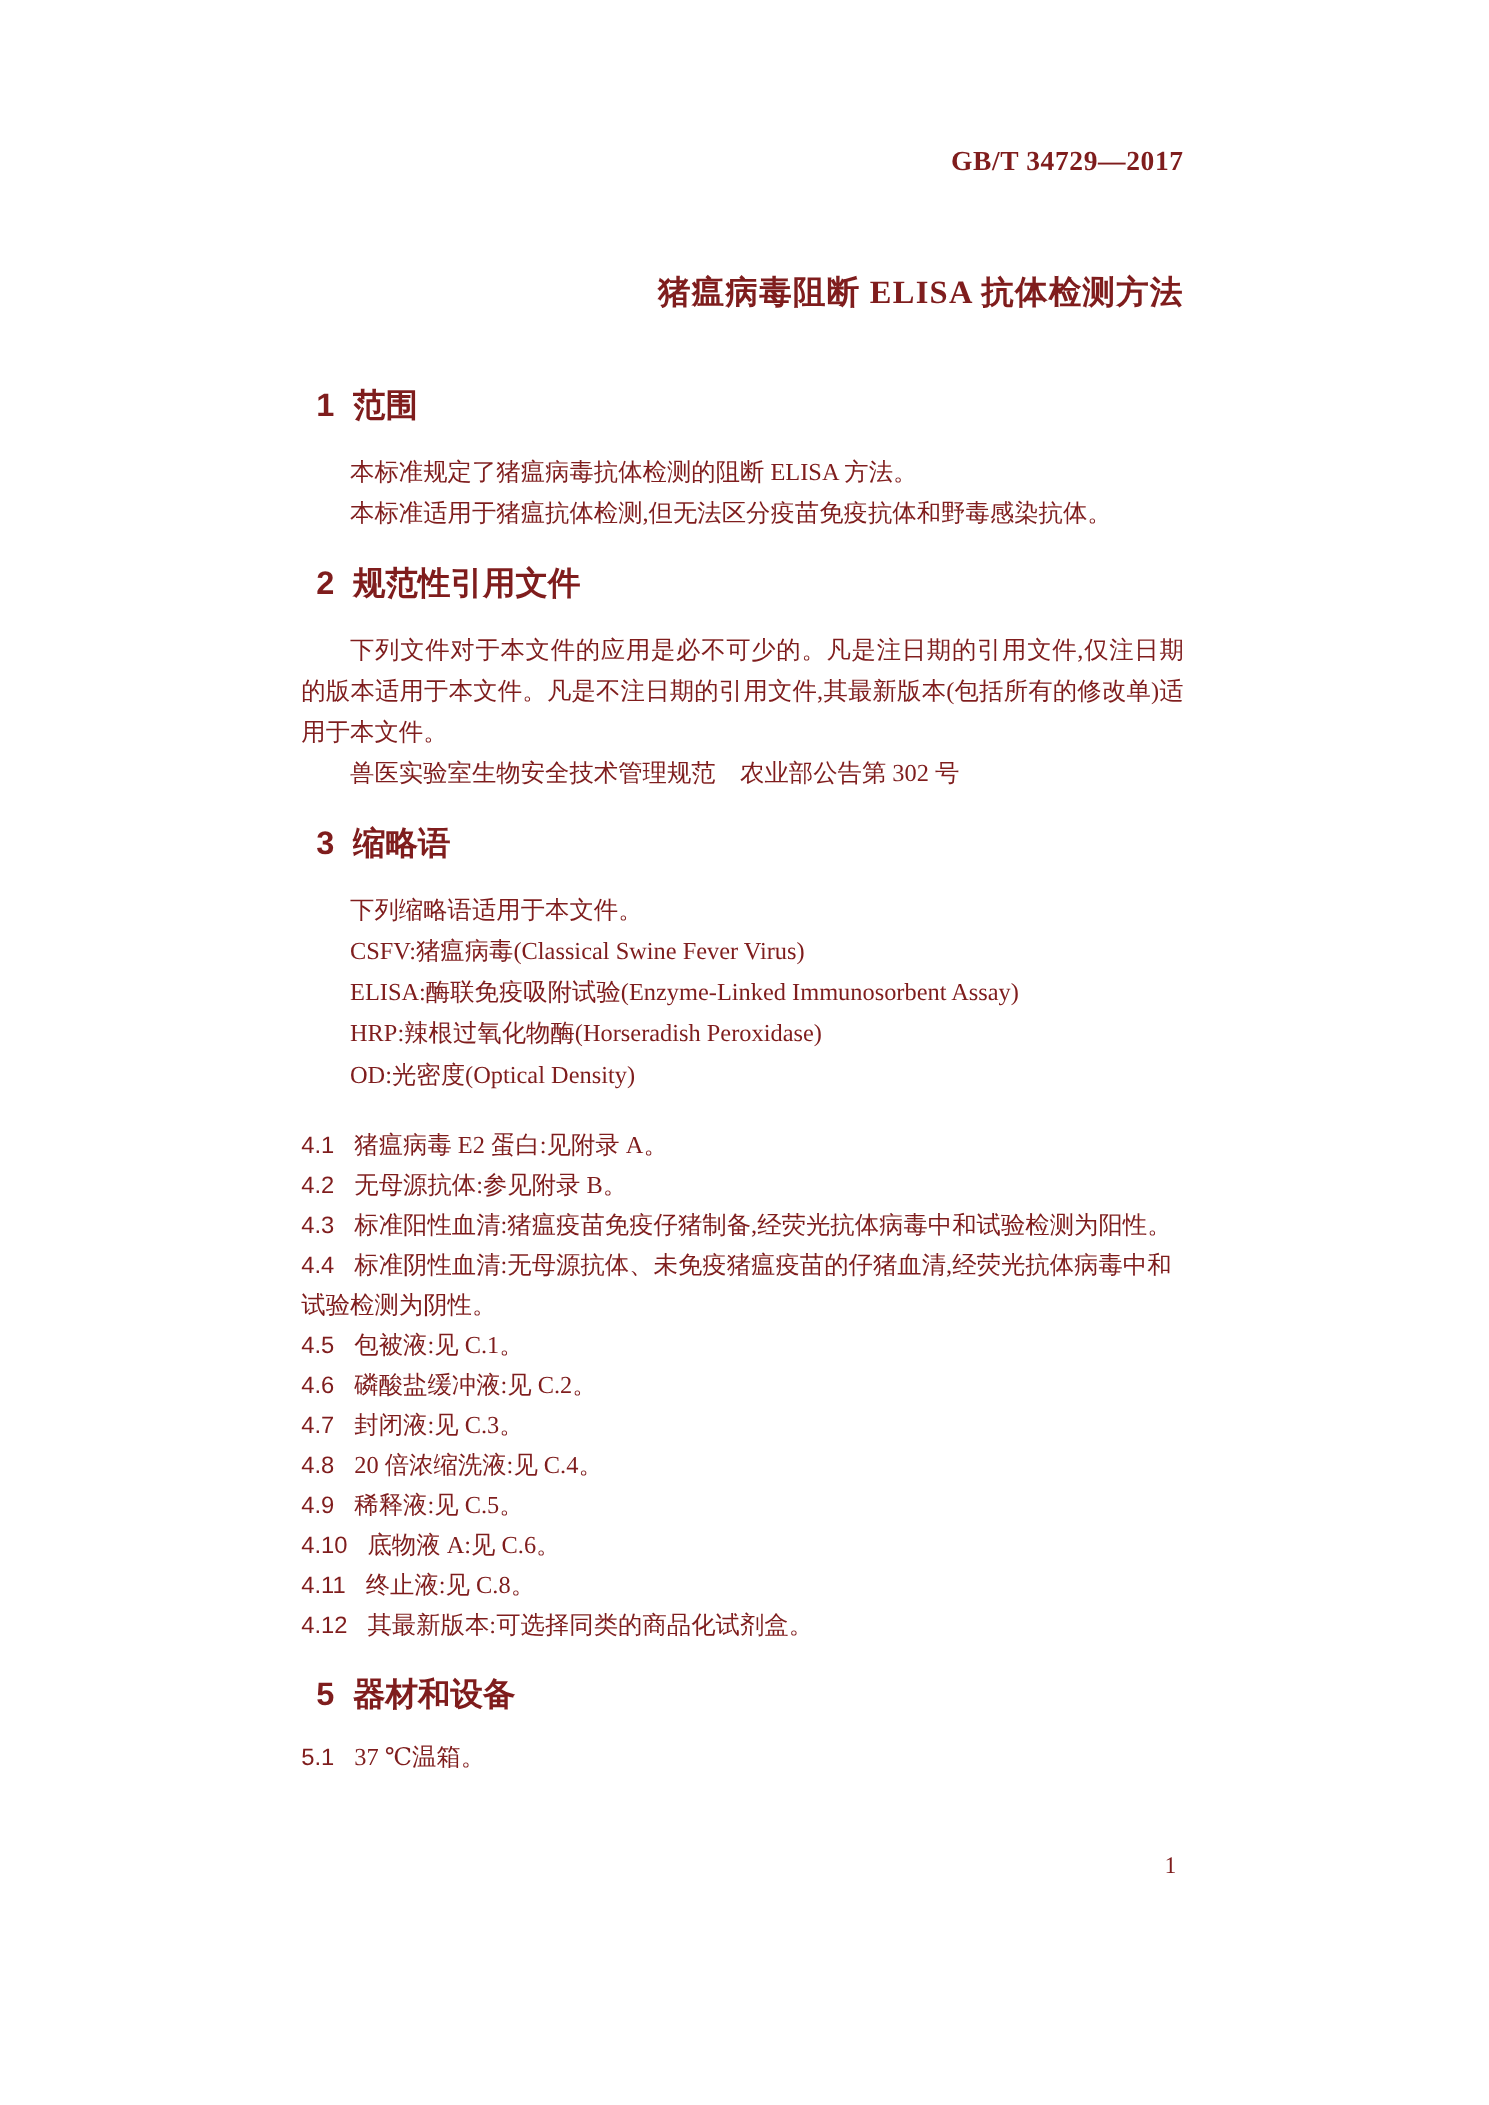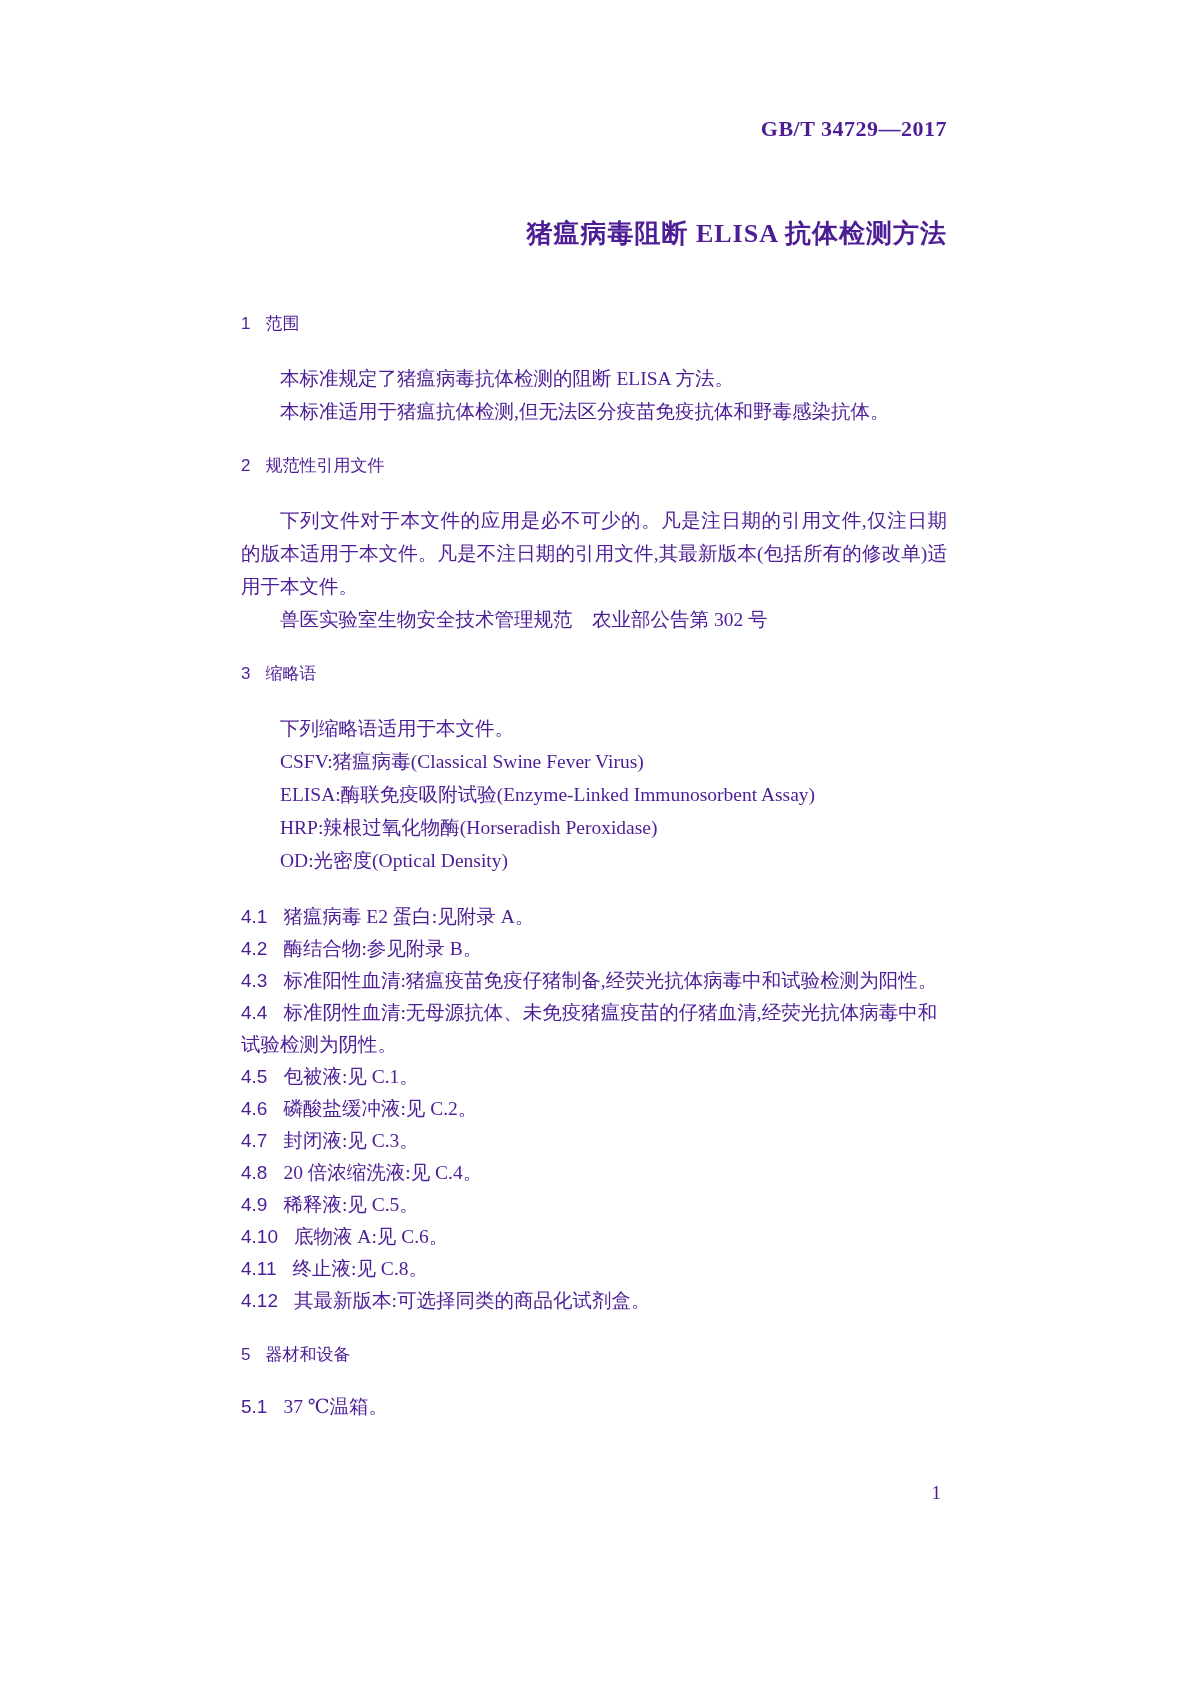--- a/index.html
+++ b/index.html
@@ -5,21 +5,21 @@
   * { box-sizing: border-box; }
   html, body { margin: 0; padding: 0; background: #ffffff; }
   .page {
     width: 955px;
     height: 1684px;
     margin: 0 auto;
     background: #ffffff;
     position: relative;
     overflow: hidden;
     font-family: "Liberation Serif", "DejaVu Serif", serif;
-    color: #4c1d95;
+    color: #7f1d1d;
   }
   .content { padding: 0 126px 0 123px; }
 
   .doc-number {
     padding-top: 116px;
     text-align: right;
     font-size: 22px;
     line-height: 26px;
     font-weight: 600;
     letter-spacing: 0.5px;
@@ -28,25 +28,25 @@
   .doc-title {
     margin: 70px 0 0 0;
     text-align: right;
     font-size: 26px;
     line-height: 44px;
     font-weight: 700;
     letter-spacing: 1px;
   }
 
   .section-heading {
-    margin: 26px 0 0 0;
+    margin: 26px 0 0 12px;
     font-family: "Liberation Sans", "DejaVu Sans", sans-serif;
-    font-size: 17px;
+    font-size: 26px;
     line-height: 24px;
-    font-weight: 400;
+    font-weight: 700;
   }
   .section-heading.first { margin-top: 56px; }
   .sec-num { margin-right: 15px; }
 
   .para-group { margin-top: 26px; }
   .body-para {
     margin: 0;
     font-size: 19.5px;
     line-height: 33px;
     text-indent: 39px;
@@ -118,21 +118,21 @@
         <p class="abbr-line">CSFV:猪瘟病毒(Classical Swine Fever Virus)</p>
         <p class="abbr-line">ELISA:酶联免疫吸附试验(Enzyme-Linked Immunosorbent Assay)</p>
         <p class="abbr-line">HRP:辣根过氧化物酶(Horseradish Peroxidase)</p>
         <p class="abbr-line">OD:光密度(Optical Density)</p>
       </div>
     </div>
 
     <div>
       <div class="clause-list">
         <p class="clause-item"><span class="clause-num">4.1</span><span>猪瘟病毒 E2 蛋白:见附录 A。</span></p>
-        <p class="clause-item"><span class="clause-num">4.2</span><span>酶结合物:参见附录 B。</span></p>
+        <p class="clause-item"><span class="clause-num">4.2</span><span>无母源抗体:参见附录 B。</span></p>
         <p class="clause-item"><span class="clause-num">4.3</span><span>标准阳性血清:猪瘟疫苗免疫仔猪制备,经荧光抗体病毒中和试验检测为阳性。</span></p>
         <p class="clause-item"><span class="clause-num">4.4</span><span>标准阴性血清:无母源抗体、未免疫猪瘟疫苗的仔猪血清,经荧光抗体病毒中和试验检测为阴性。</span></p>
         <p class="clause-item"><span class="clause-num">4.5</span><span>包被液:见 C.1。</span></p>
         <p class="clause-item"><span class="clause-num">4.6</span><span>磷酸盐缓冲液:见 C.2。</span></p>
         <p class="clause-item"><span class="clause-num">4.7</span><span>封闭液:见 C.3。</span></p>
         <p class="clause-item"><span class="clause-num">4.8</span><span>20 倍浓缩洗液:见 C.4。</span></p>
         <p class="clause-item"><span class="clause-num">4.9</span><span>稀释液:见 C.5。</span></p>
         <p class="clause-item"><span class="clause-num">4.10</span><span>底物液 A:见 C.6。</span></p>
         <p class="clause-item"><span class="clause-num">4.11</span><span>终止液:见 C.8。</span></p>
         <p class="clause-item"><span class="clause-num">4.12</span><span>其最新版本:可选择同类的商品化试剂盒。</span></p>

